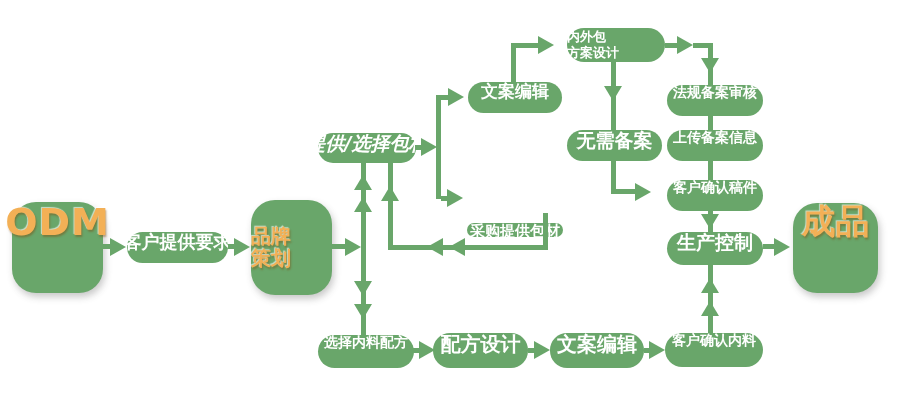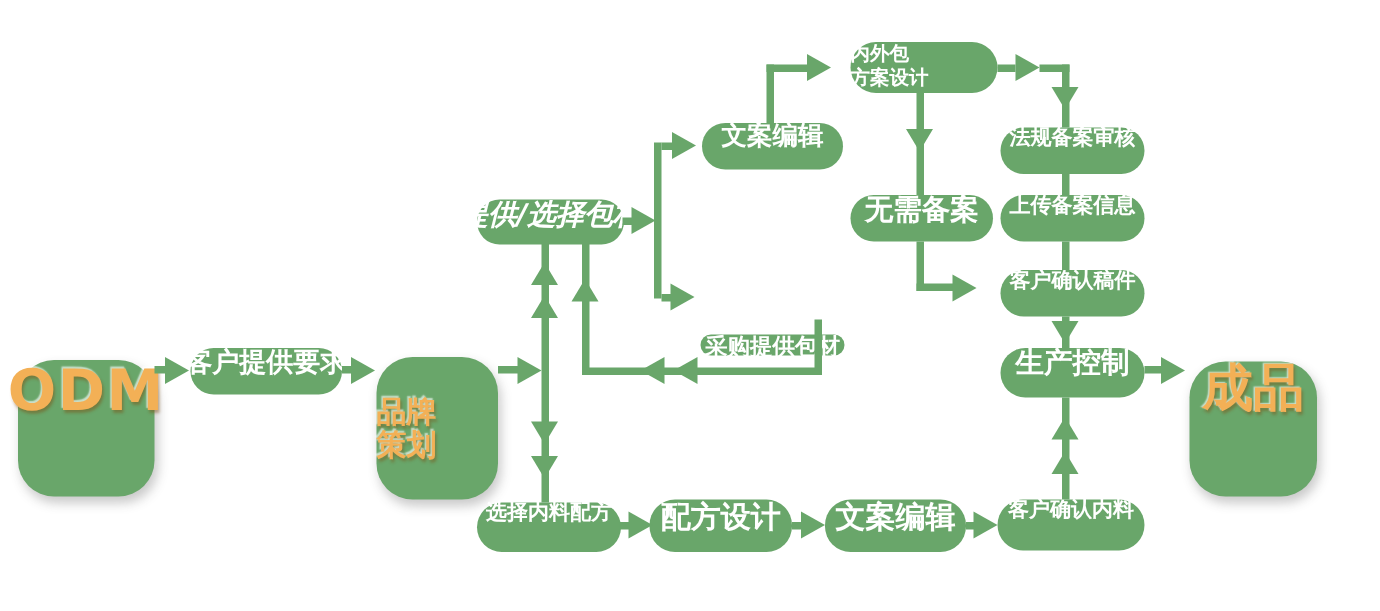--- a/index.html
+++ b/index.html
@@ -5,21 +5,21 @@
   :root { --green:#69a66a; --gold:#f3b056; }
   html,body { margin:0; padding:0; background:#fff; font-family:"DejaVu Sans","Liberation Sans",sans-serif; }
   .canvas { position:relative; width:920px; height:407px; background:#fff; overflow:hidden; }
 
   .node {
     position:absolute; background:var(--green); color:#fff; font-weight:700;
     display:flex; align-items:flex-start; justify-content:center; text-align:center;
     box-sizing:border-box; white-space:nowrap; line-height:1.1;
   }
   .pill { border-radius:17px; }
-  .big  { border-radius:24px; box-shadow:2px 4px 7px rgba(60,60,60,.28);margin-top:38px; }
+  .big  { border-radius:24px; box-shadow:2px 4px 7px rgba(60,60,60,.28); }
   .col  { flex-direction:column; }
   .gold {
     color:var(--gold);
     text-shadow:-1px -1px 1px rgba(255,255,255,.65), 1px 2px 2px rgba(125,75,15,.45);
   }
 
   .line { position:absolute; background:var(--green); }
   .arr  { position:absolute; width:0; height:0; }
   .arr.r { border-top:9px solid transparent; border-bottom:9px solid transparent; border-left:16px solid var(--green); }
   .arr.l { border-top:9px solid transparent; border-bottom:9px solid transparent; border-right:16px solid var(--green); }

